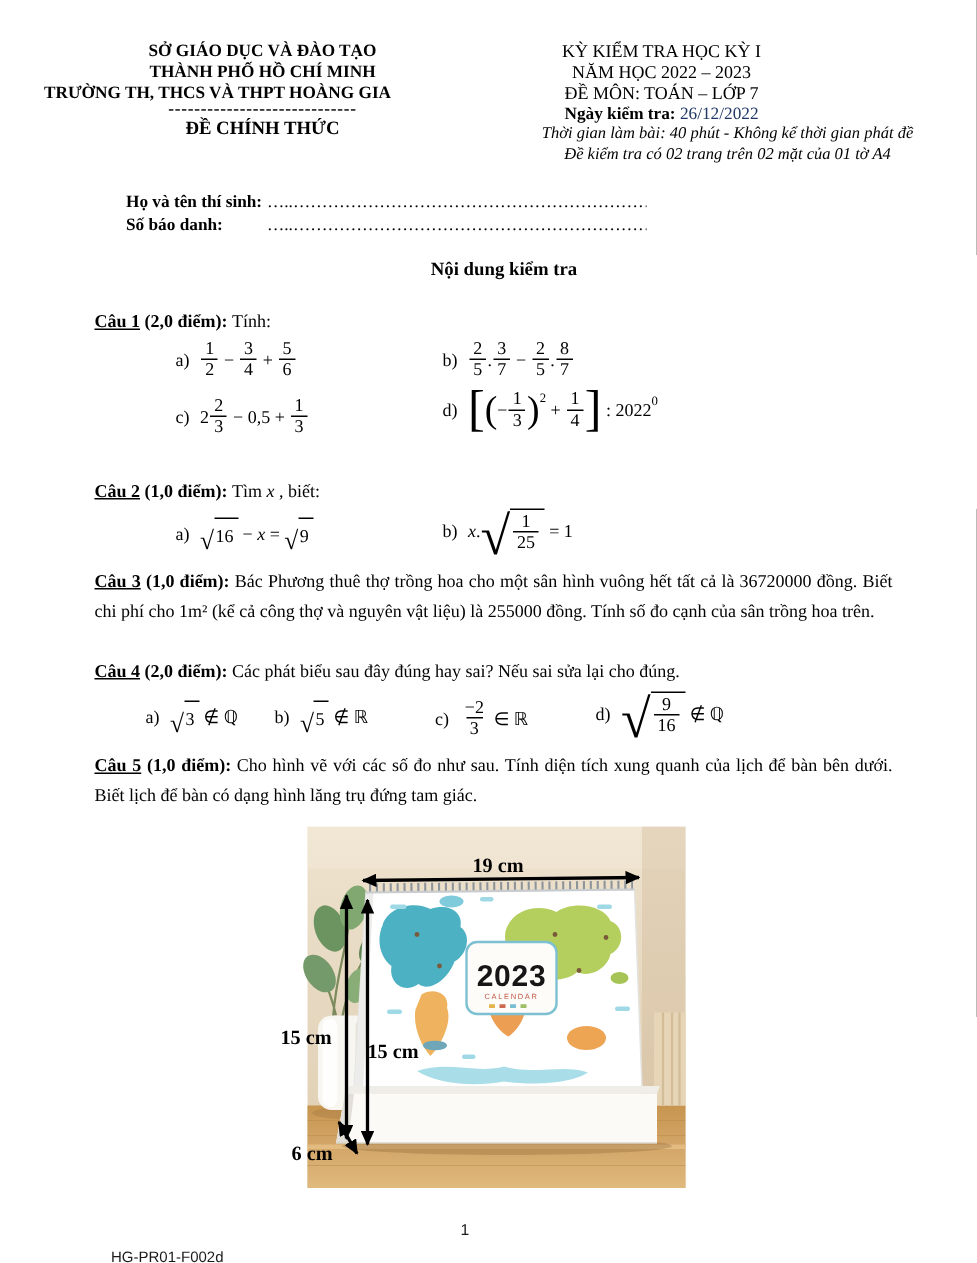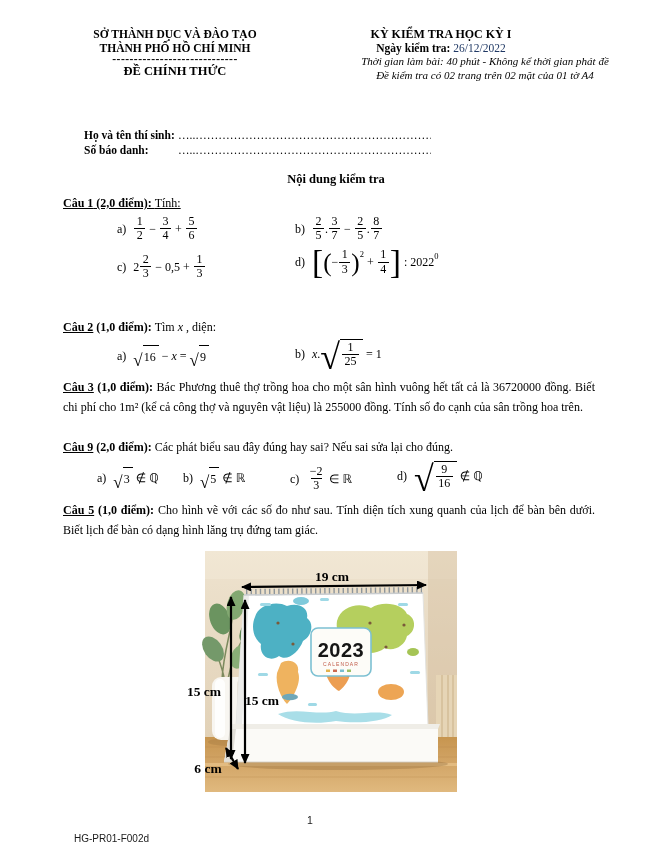--- a/index.html
+++ b/index.html
@@ -10,21 +10,21 @@
   .it{font-style:italic;}
 
   
   .hdr-left{left:55px;top:27px;width:240px;text-align:center;font-size:11.5px;line-height:14px;}
   .hdr-left .school{position:relative;left:-30px;white-space:nowrap;}
   .hdr-left .divider{line-height:9px;letter-spacing:0.5px;}
   .hdr-left .extype{font-size:12.5px;margin-top:0;}
   .hdr-left .note{font-size:11.5px;}
   .hdr-right{left:326px;top:27px;width:318px;text-align:center;font-size:11.5px;line-height:14px;}
   .hdr-right .top{width:230px;text-align:center;}
-  .hdr-right .top .bl{font-size:12px;font-weight:bold;}
+  .hdr-right .top .bl{font-size:12px;font-weight:normal;}
   .hdr-right .itl{font-size:11px;line-height:13.5px;}
 
   
   .student{left:84px;top:128px;font-size:11.5px;line-height:15px;}
   .srow{display:flex;}
   .slabel{font-weight:bold;min-width:94px;}
   .dots{width:253px;overflow:hidden;white-space:nowrap;}
 
   .ctitle{left:63px;top:172px;width:532px;text-align:center;font-weight:bold;font-size:12.5px;text-indent:14px;}
 
@@ -61,49 +61,52 @@
   
   .fcode{left:74px;top:814px;font-family:"Liberation Sans",sans-serif;font-size:10px;color:#1a1a1a;margin-top:19px;}
   .fpage{left:280px;top:814px;width:60px;text-align:center;font-family:"Liberation Sans",sans-serif;font-size:10.5px;color:#1a1a1a;}
 </style>
 </head>
 <body>
 
 <div class="page">
 
   <div class="abs hdr-left">
-    <div class="b">SỞ THÀNH DỤC VÀ ĐÀO TẠO</div>
+    <div class="b">SỞ GIÁO DỤC VÀ ĐÀO TẠO</div>
     <div class="b">THÀNH PHỐ HỒ CHÍ MINH</div>
+    <div class="b school">TRƯỜNG TH, THCS VÀ THPT HOÀNG GIA</div>
     <div class="b divider">-----------------------------</div>
     <div class="b extype">ĐỀ CHÍNH THỨC</div>
   </div>
 
   <div class="abs hdr-right">
     <div class="top">
       <div class="bl">KỲ KIỂM TRA HỌC KỲ I</div>
+      <div class="bl">NĂM HỌC 2022 – 2023</div>
+      <div class="bl">ĐỀ MÔN: TOÁN – LỚP 7</div>
       <div><span class="b">Ngày kiểm tra: </span><span style="color: rgb(31, 56, 100);">26/12/2022</span></div>
     </div>
     <div class="it itl">Thời gian làm bài: 40 phút - Không kể thời gian phát đề</div>
     <div class="it itl">Đề kiểm tra có 02 trang trên 02 mặt của 01 tờ A4</div>
   </div>
 
   <div class="abs student">
     <div class="srow">
       <span class="slabel">Họ và tên thí sinh:</span>
       <span class="dots">…..………………………………………………………………………………………………..</span>
     </div>
     <div class="srow">
       <span class="slabel">Số báo danh:</span>
       <span class="dots">…..………………………………………………………………………………………………..</span>
     </div>
   </div>
 
   <div class="abs ctitle">Nội dung kiểm tra</div>
 
-  <div class="q" style="top:193px;height:104px;text-decoration:underline;">
+  <div class="q" style="top:204px;height:104px;">
     <div><span class="qlabel">Câu 1</span><span class="qpts"> (2,0 điểm): </span><span>Tính:</span></div>
     <div class="itm" style="left:54px;top:22px;">
         <span class="key">a)</span>
         <span class="math">
           <span class="frac">
             <span class="num">
               <span class="mt">1</span>
             </span>
             <span class="den">
               <span class="mt">2</span>
@@ -218,21 +221,21 @@
             </span>
           </span>
           <span class="mbig" style="font-size: 2.8em;">]</span>
           <span class="mt"> : 2022</span>
           <span class="msup">0</span>
         </span>
       </div>
   </div>
 
   <div class="q" style="top:317px;height:58px;">
-    <div><span class="qlabel">Câu 2</span><span class="qpts"> (1,0 điểm): </span><span>Tìm </span><span class="it">x</span><span> , diện:</span></div>
+    <div><span class="qlabel">Câu 2</span><span class="qpts"> (1,0 điểm): </span><span>Tìm </span><span class="it">x</span><span> , biết:</span></div>
     <div class="itm" style="left:54px;top:28px;">
         <span class="key">a)</span>
         <span class="math">
           <span class="sqrt">
             <span class="sym">√</span>
             <span class="rad">
               <span class="mt">16</span>
             </span>
           </span>
           <span class="mt"> − </span>
@@ -267,21 +270,21 @@
           <span class="mt"> = 1</span>
         </span>
       </div>
   </div>
 
   <div class="q" style="top:377px;">
     <p class="just"><span class="qlabel">Câu 3</span><span class="qpts"> (1,0 điểm): </span><span>Bác Phương thuê thợ trồng hoa cho một sân hình vuông hết tất cả là 36720000 đồng. Biết chi phí cho 1m² (kể cả công thợ và nguyên vật liệu) là 255000 đồng. Tính số đo cạnh của sân trồng hoa trên.</span></p>
   </div>
 
   <div class="q" style="top:437px;height:60px;">
-    <div><span class="qlabel">Câu 9</span><span class="qpts"> (2,0 điểm): </span><span>Các phát biểu sau đây đúng hay sai? Nếu sai sửa lại cho đúng.</span></div>
+    <div><span class="qlabel">Câu 4</span><span class="qpts"> (2,0 điểm): </span><span>Các phát biểu sau đây đúng hay sai? Nếu sai sửa lại cho đúng.</span></div>
     <div class="itm" style="left:34px;top:30px;">
         <span class="key">a)</span>
         <span class="math">
           <span class="sqrt">
             <span class="sym">√</span>
             <span class="rad">
               <span class="mt">3</span>
             </span>
           </span>
           <span class="mt"> ∉ ℚ</span>

